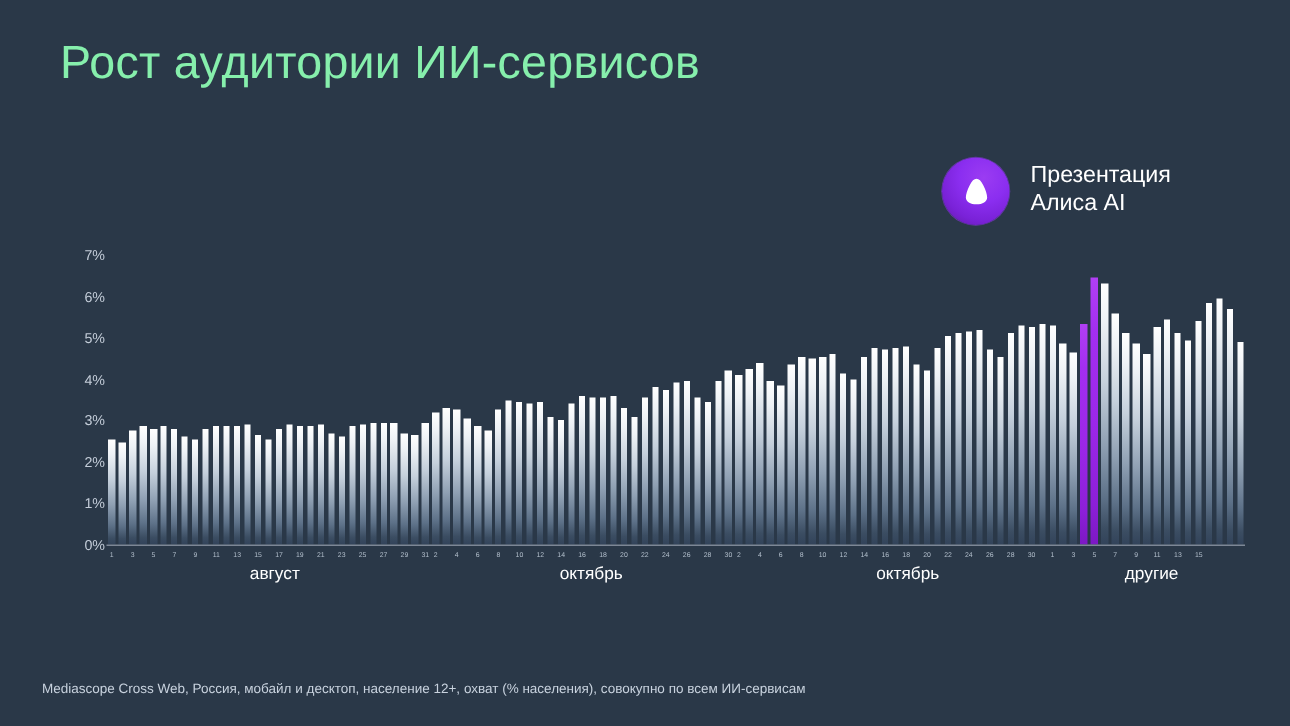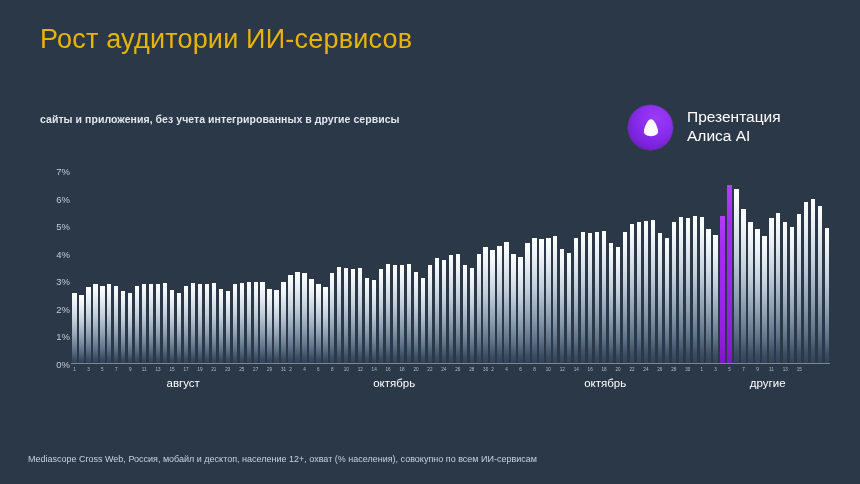--- a/index.html
+++ b/index.html
@@ -14,24 +14,24 @@
     color: #ffffff;
     overflow: hidden;
     position: relative;
   }
 
   
   #page-title {
     position: absolute;
     left: 40px;
     top: 24px;
-    font-size: 27px;
+    font-size: 31px;
     font-weight: 400;
     letter-spacing: 0.2px;
-    color: #eab308;
+    color: #86efac;
     white-space: nowrap;
   }
 
   
   #chart-heading {
     position: absolute;
     left: 40px;
     top: 110px;
   }
   #chart-subtitle-main {
@@ -189,21 +189,20 @@
     color: #c8d2de;
     white-space: nowrap;
   }
 </style>
 </head>
 <body>
 
 <div id="page-title">Рост аудитории ИИ-сервисов</div>
 
 <div id="chart-heading">
-  <div id="chart-subtitle-sub">сайты и приложения, без учета интегрированных в другие сервисы</div>
 </div>
 
 <div id="legend">
   <div id="legend-logo">
     <svg width="24" height="24" viewBox="0 0 24 24" aria-hidden="true">
       <path d="M12 3.2 C13.6 3.2 15.1 4.6 16.6 7.6 C18.1 10.6 19.1 13.6 19.1 15.6 C19.1 18.4 16.1 20.2 12 20.2 C7.9 20.2 4.9 18.4 4.9 15.6 C4.9 13.6 5.9 10.6 7.4 7.6 C8.9 4.6 10.4 3.2 12 3.2 Z" fill="#ffffff"></path>
     </svg>
   </div>
   <div id="legend-text">
     <div>Презентация</div>

